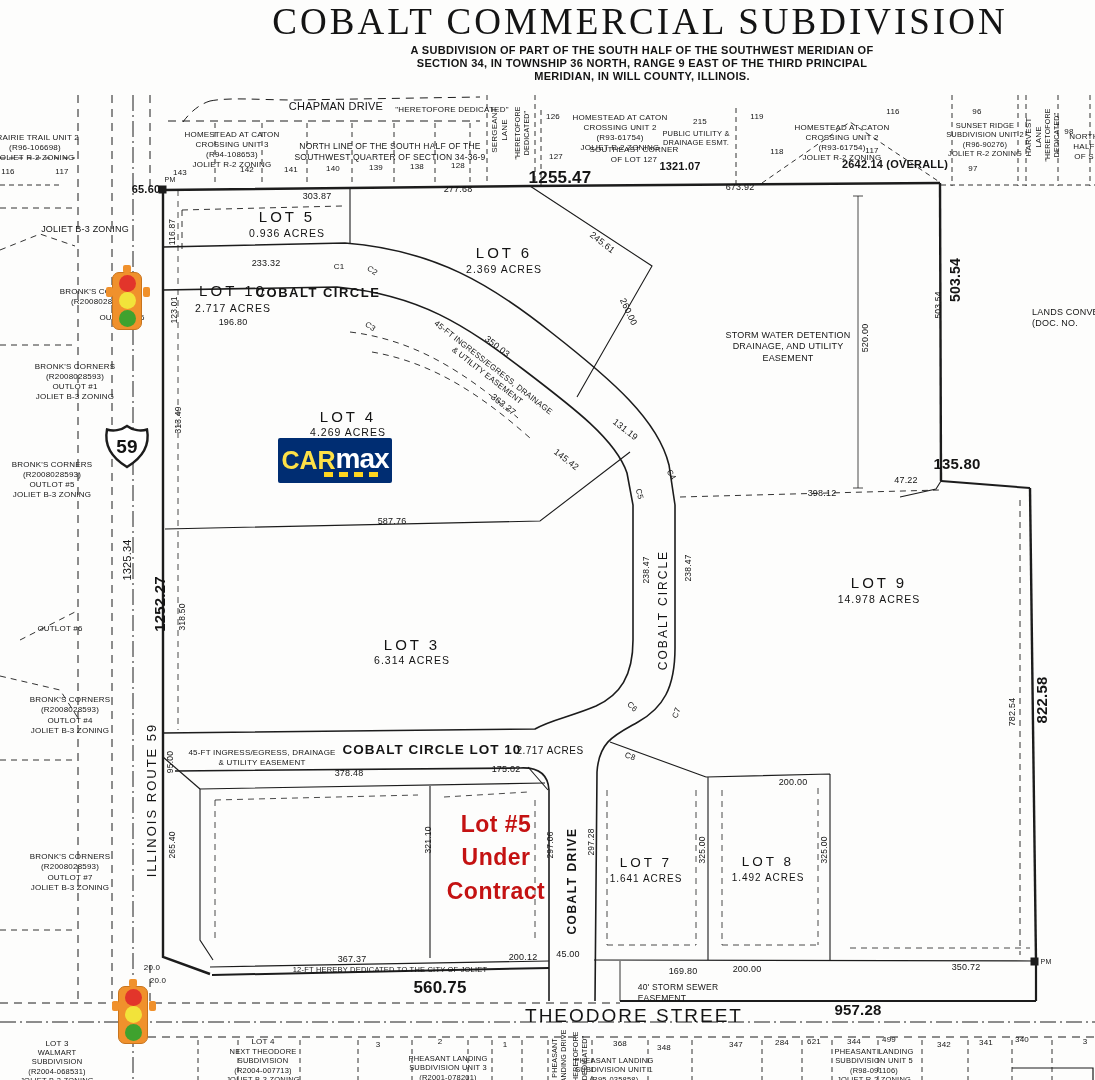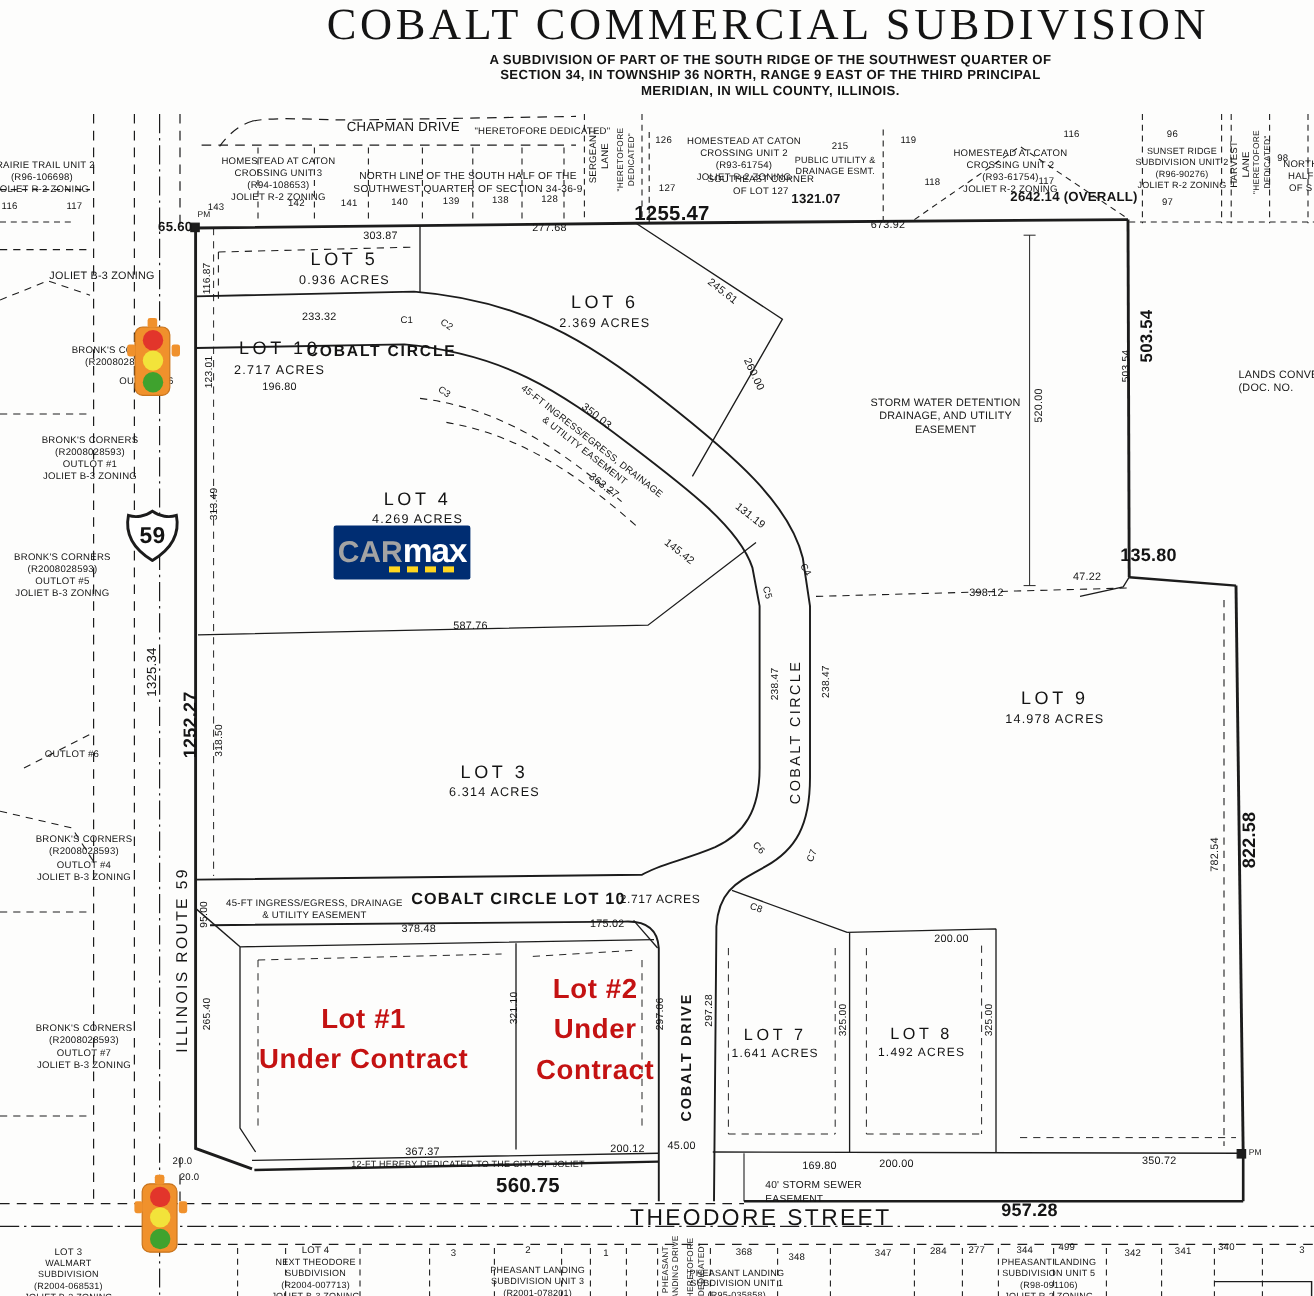--- a/index.html
+++ b/index.html
@@ -36,21 +36,21 @@
       padding:2px 0;box-sizing:border-box;}
   .tl::before{content:"";position:absolute;top:-8px;left:50%;transform:translateX(-50%);
       width:8px;height:8px;background:#f0912c;border-radius:2px;}
   .tl::after{content:"";position:absolute;top:14px;left:-7px;width:7px;height:10px;background:#f0912c;
       border-radius:2px;box-shadow:37px 0 0 #f0912c;}
   .bulb{width:17px;height:17px;border-radius:50%;}
   .bulb.r{background:#e2352b}.bulb.y{background:#f2e33a}.bulb.g{background:#3fa22e}
   
   .carmax{position:absolute;left:278px;top:438px;width:114px;height:45px;background:#002d72;
       display:flex;align-items:center;justify-content:center;border-radius:2px;}
-  .carmax .car{color:#a3a3a3;font-weight:bold;font-size:25px;letter-spacing:0;font-family:"Liberation Sans",sans-serif;}
+  .carmax .car{color:#fde047;font-weight:bold;font-size:25px;letter-spacing:0;font-family:"Liberation Sans",sans-serif;}
   .carmax .max{color:#ffffff;font-weight:bold;font-size:28px;letter-spacing:-1px;margin-top:-4px;}
   .carmax .dashes{position:absolute;right:10px;bottom:6px;width:58px;height:5px;
       background:repeating-linear-gradient(90deg,#ffd61f 0 9px,transparent 9px 15px);}
 </style>
 </head>
 <body>
 
 <div id="plat">
 
 <svg id="linework" width="1095" height="1080" viewBox="0 0 1095 1080">
@@ -120,21 +120,21 @@
     <path d="M1012,1068 H1093 V1080" stroke-width="1.2"></path>
 
     <rect x="159" y="186" width="7" height="7" fill="#1c1c1c"></rect>
     <rect x="1031" y="958" width="7" height="7" fill="#1c1c1c"></rect>
 
     <path d="M127,426 c6,4.5 14,5.5 20,3.5 c2.5,13 -1,26 -20,37.5 c-19,-11.5 -22.5,-24.5 -20,-37.5 c6,2 14,1 20,-3.5 z" fill="#fff" stroke-width="2.4"></path>
   </g>
 </svg>
 
 <div class="lbl title" style="left:640px;top:22px">COBALT COMMERCIAL SUBDIVISION</div>
-<div class="lbl subtitle nw" style="left:642px;top:51px">A SUBDIVISION OF PART OF THE SOUTH RIDGE OF THE SOUTHWEST QUARTER OF</div>
+<div class="lbl subtitle nw" style="left:642px;top:51px">A SUBDIVISION OF PART OF THE SOUTH HALF OF THE SOUTHWEST MERIDIAN OF</div>
 <div class="lbl subtitle nw" style="left:642px;top:64px">SECTION 34, IN TOWNSHIP 36 NORTH, RANGE 9 EAST OF THE THIRD PRINCIPAL</div>
 <div class="lbl subtitle nw" style="left:642px;top:77px">MERIDIAN, IN WILL COUNTY, ILLINOIS.</div>
 
 <div class="lbl s11 nw" style="left:336px;top:107px">CHAPMAN DRIVE</div>
 <div class="lbl s8 nw" style="left:452px;top:110px">"HERETOFORE DEDICATED"</div>
 <div class="lbl s8" style="left:35px;top:148px">PRAIRIE TRAIL UNIT 2
 (R96-106698)
 JOLIET R-2 ZONING</div>
 <div class="lbl s8" style="left:232px;top:150px">HOMESTEAD AT CATON
 CROSSING UNIT 3
@@ -296,24 +296,22 @@
       <span class="max">max</span>
   <div class="dashes"></div>
 </div>
 
 <div class="lbl s8" style="left:262px;top:758px">45-FT INGRESS/EGRESS, DRAINAGE
 &amp; UTILITY EASEMENT</div>
 <div class="lbl b nw" style="left:432px;top:750px;font-size:13.5px;letter-spacing:1px">COBALT CIRCLE LOT 10</div>
 <div class="lbl s10 nw" style="left:550px;top:751px;letter-spacing:.5px">2.717 ACRES</div>
 <div class="lbl" style="left:349px;top:774px">378.48</div>
 <div class="lbl" style="left:506px;top:770px">175.02</div>
-<div class="lbl red" style="left:303px;top:866px">Lot #1
-Under Contract</div>
 <div class="lbl s85 r90" style="left:428px;top:840px">321.10</div>
-<div class="lbl red" style="left:496px;top:858px">Lot #2
+<div class="lbl red" style="left:496px;top:858px">Lot #5
 Under
 Contract</div>
 <div class="lbl s85 r90" style="left:550px;top:845px">297.06</div>
 <div class="lbl r90 b nw" style="left:572px;top:881px;font-size:12px;letter-spacing:1.5px">COBALT DRIVE</div>
 <div class="lbl s85 r90" style="left:591px;top:842px">297.28</div>
 <div class="lbl lotname sm" style="left:646px;top:863px">LOT 7</div>
 <div class="lbl s10" style="left:646px;top:879px;letter-spacing:1px;white-space:nowrap">1.641 ACRES</div>
 <div class="lbl s85 r90" style="left:702px;top:850px">325.00</div>
 <div class="lbl lotname sm" style="left:768px;top:862px">LOT 8</div>
 <div class="lbl s10" style="left:768px;top:878px;letter-spacing:1px;white-space:nowrap">1.492 ACRES</div>
@@ -354,21 +352,21 @@
 LANDING DRIVE</div>
 <div class="lbl s7 r90" style="left:581px;top:1058px">"HERETOFORE
 DEDICATED"</div>
 <div class="lbl s8" style="left:620px;top:1044px">368</div>
 <div class="lbl s75" style="left:614px;top:1070px">PHEASANT LANDING
 SUBDIVISION UNIT 1
 (R95-035858)</div>
 <div class="lbl s8" style="left:664px;top:1048px">348</div>
 <div class="lbl s8" style="left:736px;top:1045px">347</div>
 <div class="lbl s8" style="left:782px;top:1043px">284</div>
-<div class="lbl s8" style="left:814px;top:1042px">277</div>
+<div class="lbl s8" style="left:814px;top:1042px">621</div>
 <div class="lbl s8" style="left:854px;top:1042px">344</div>
 <div class="lbl s8" style="left:889px;top:1040px">499</div>
 <div class="lbl s75" style="left:874px;top:1066px">PHEASANT LANDING
 SUBDIVISION UNIT 5
 (R98-091106)
 JOLIET R-2 ZONING</div>
 <div class="lbl s8" style="left:944px;top:1045px">342</div>
 <div class="lbl s8" style="left:986px;top:1043px">341</div>
 <div class="lbl s8" style="left:1022px;top:1040px">340</div>
 <div class="lbl s8" style="left:1085px;top:1042px">3</div>

